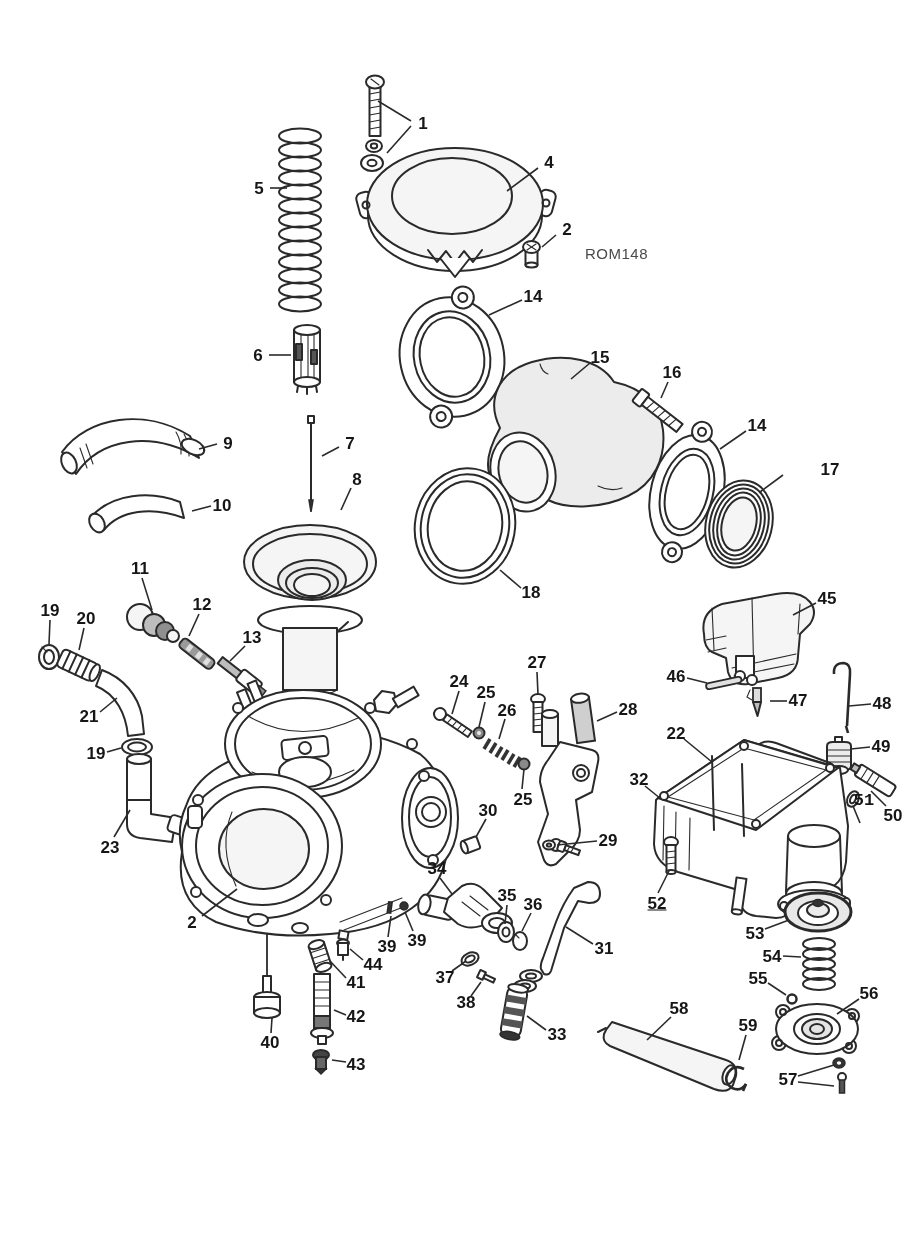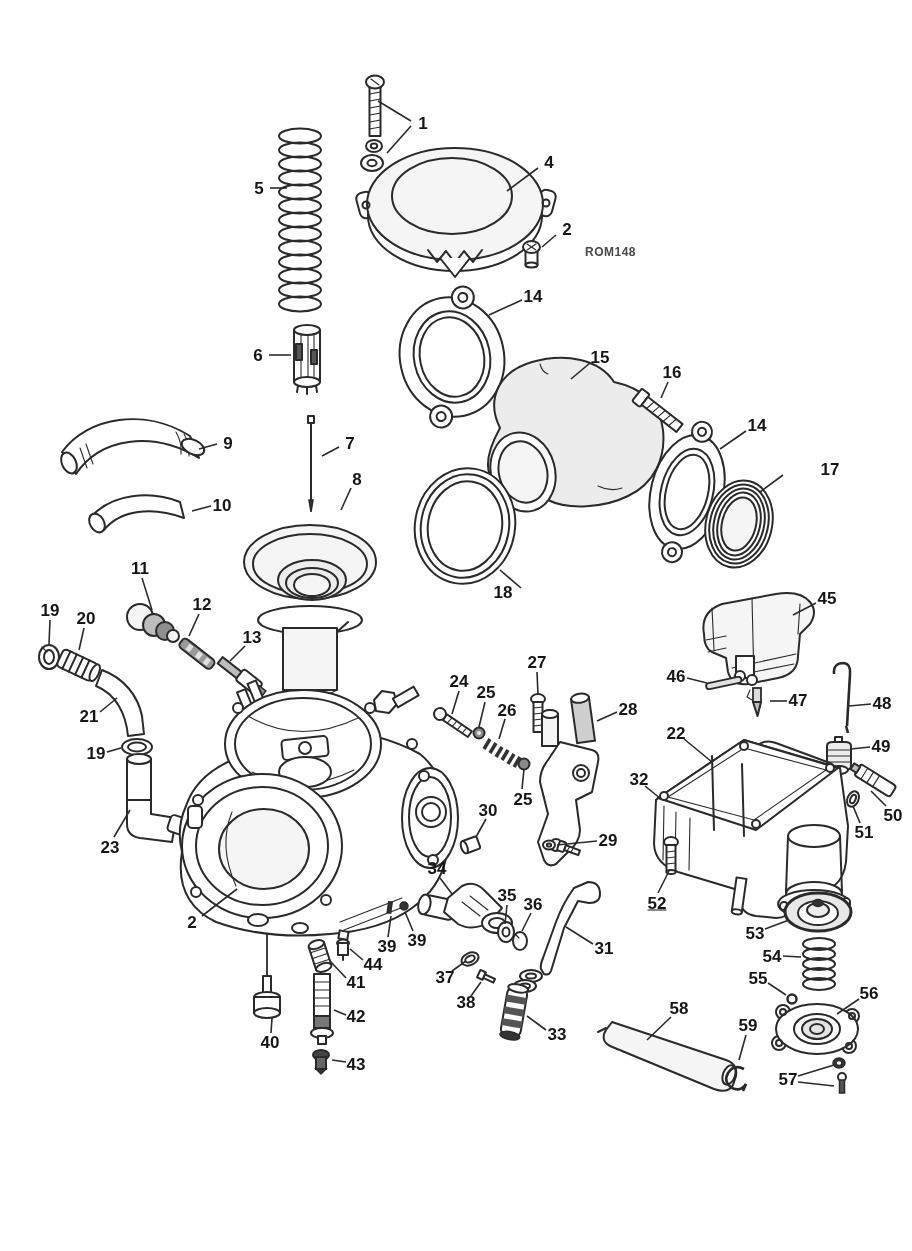--- a/index.html
+++ b/index.html
@@ -1,21 +1,21 @@
 <!DOCTYPE html>
 <html><head>
 <meta charset="utf-8">
 <style>
   html,body{margin:0;padding:0;background:#fff;}
   .stage{position:relative;width:912px;height:1251px;background:#fff;overflow:hidden;
          font-family:"Liberation Sans",sans-serif;}
   .stage svg{position:absolute;left:0;top:0;}
   .callout{position:absolute;transform:translate(-50%,-50%);font-weight:bold;
            font-size:17px;color:#161616;line-height:1;white-space:nowrap;}
-  .figcode{position:absolute;font-size:12px;color:#4a4a4a;letter-spacing:.5px;font-weight:bold;}
+  .figcode{position:absolute;font-size:15px;color:#4a4a4a;letter-spacing:.5px;}
   
   .s{stroke:#2a2a2a;stroke-width:2;fill:none;stroke-linecap:round;stroke-linejoin:round}
   .t{stroke:#2a2a2a;stroke-width:1.1;fill:none;stroke-linecap:round}
   .w{stroke:#2a2a2a;stroke-width:2;fill:#ffffff;stroke-linejoin:round}
   .g{stroke:#2a2a2a;stroke-width:2;fill:#ececec;stroke-linejoin:round}
   .g2{stroke:#2a2a2a;stroke-width:2;fill:#f5f5f5;stroke-linejoin:round}
   .m{stroke:#2a2a2a;stroke-width:2;fill:#bdbdbd;stroke-linejoin:round}
   .d{stroke:#2a2a2a;stroke-width:2;fill:#555555;stroke-linejoin:round}
   .dd{stroke:#2a2a2a;stroke-width:1.5;fill:#333333}
 </style>
@@ -626,21 +626,21 @@
     <div class="callout" style="left: 258px; top: 355px;">6</div>
     <div class="callout" style="left: 228px; top: 443px;">9</div>
     <div class="callout" style="left: 350px; top: 443px;">7</div>
     <div class="callout" style="left: 222px; top: 505px;">10</div>
     <div class="callout" style="left: 357px; top: 479px;">8</div>
     <div class="callout" style="left: 533px; top: 296px;">14</div>
     <div class="callout" style="left: 600px; top: 357px;">15</div>
     <div class="callout" style="left: 672px; top: 372px;">16</div>
     <div class="callout" style="left: 757px; top: 425px;">14</div>
     <div class="callout" style="left: 794px; top: 469px; margin-left: 36px;">17</div>
-    <div class="callout" style="left: 503px; top: 592px; text-align: right;">18</div>
+    <div class="callout" style="left: 531px; top: 592px; text-align: right;">18</div>
     <div class="callout" style="left: 140px; top: 568px; text-align: center;">11</div>
     <div class="callout" style="left: 202px; top: 604px;">12</div>
     <div class="callout" style="left: 252px; top: 637px;">13</div>
     <div class="callout" style="left: 50px; top: 610px;">19</div>
     <div class="callout" style="left: 86px; top: 618px;">20</div>
     <div class="callout" style="left: 89px; top: 716px;">21</div>
     <div class="callout" style="left: 96px; top: 753px;">19</div>
     <div class="callout" style="left: 110px; top: 847px;">23</div>
     <div class="callout" style="left: 192px; top: 922px;">2</div>
     <div class="callout" style="left: 459px; top: 681px;">24</div>
@@ -652,21 +652,21 @@
     <div class="callout" style="left: 488px; top: 810px;">30</div>
     <div class="callout" style="left: 608px; top: 840px;">29</div>
     <div class="callout" style="left: 639px; top: 779px;">32</div>
     <div class="callout" style="left: 676px; top: 733px;">22</div>
     <div class="callout" style="left: 827px; top: 598px;">45</div>
     <div class="callout" style="left: 676px; top: 676px;">46</div>
     <div class="callout" style="left: 798px; top: 700px;">47</div>
     <div class="callout" style="left: 882px; top: 703px;">48</div>
     <div class="callout" style="left: 881px; top: 746px;">49</div>
     <div class="callout" style="left: 893px; top: 815px;">50</div>
-    <div class="callout" style="left: 864px; top: 832px;">51</div>
+    <div class="callout" style="left: 864px; top: 800px; font-family: Liberation Mono, monospace;">51</div>
     <div class="callout" style="left: 657px; top: 903px; text-decoration: underline;">52</div>
     <div class="callout" style="left: 755px; top: 933px;">53</div>
     <div class="callout" style="left: 772px; top: 956px;">54</div>
     <div class="callout" style="left: 758px; top: 978px;">55</div>
     <div class="callout" style="left: 869px; top: 993px;">56</div>
     <div class="callout" style="left: 788px; top: 1079px;">57</div>
     <div class="callout" style="left: 679px; top: 1008px;">58</div>
     <div class="callout" style="left: 748px; top: 1025px;">59</div>
     <div class="callout" style="left: 604px; top: 948px;">31</div>
     <div class="callout" style="left: 557px; top: 1034px;">33</div>

